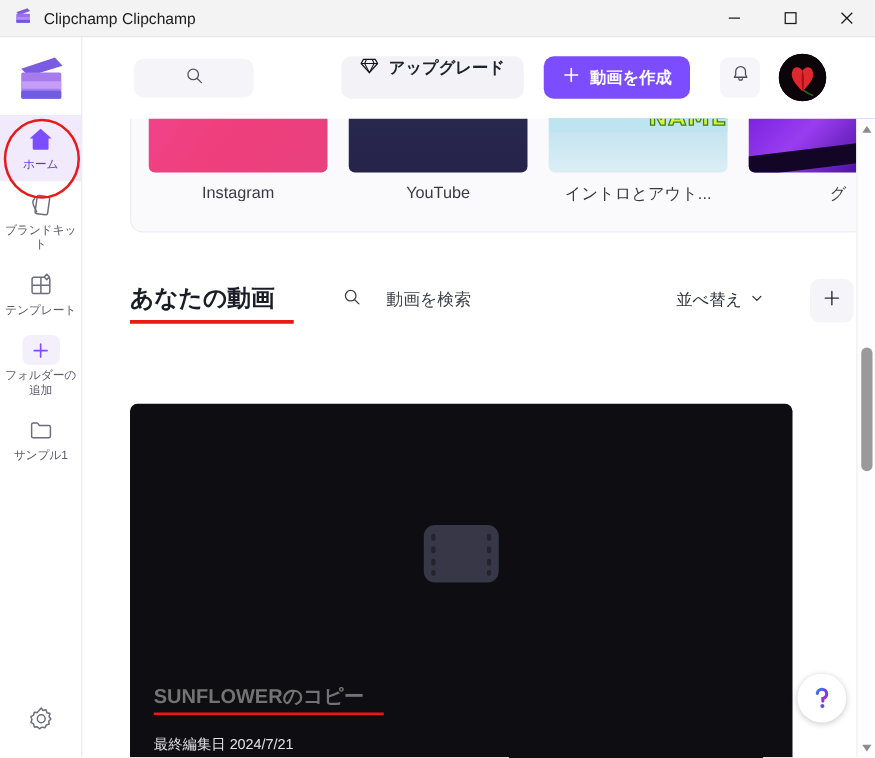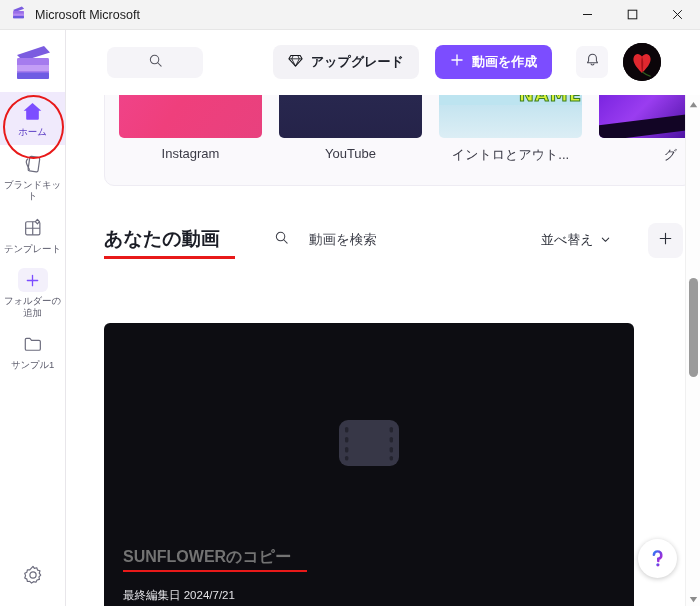--- a/index.html
+++ b/index.html
@@ -126,21 +126,21 @@
     border-radius: 8px;
     background: #f5f4f8;
     display: flex; align-items: center; justify-content: center;
   }
   .upgrade-btn {
     position: absolute;
     left: 207px; top: 15px;
     height: 34px;
     border-radius: 8px;
     background: #f3f2f6;
-    display: flex; align-items: center;
+    display: flex; 
     gap: 8px;
     padding: 0 15px;
     box-sizing: border-box;
   }
   .upgrade-label {
     font-size: 13px;
     color: #20232c;
     font-weight: 600;
     white-space: nowrap;
   }
@@ -405,21 +405,21 @@
   <div class="titlebar">
     <div class="titlebar-left">
       <span>
         <svg width="15" height="15" viewBox="0 0 16 16">
           <path d="M2.2 5.2 L11.6 1.6 L14 4.1 L4.6 7.4 Z" fill="#7b5ce0"></path>
           <rect x="2.2" y="6.4" width="11.6" height="7.6" rx="0.6" fill="#9a6fe8"></rect>
           <rect x="2.2" y="9.2" width="11.6" height="2.2" fill="#b68bf2"></rect>
           <rect x="2.2" y="11.7" width="11.6" height="2.3" rx="0.5" fill="#6a5ae0"></rect>
         </svg>
       </span>
-      <span class="title-text">Microsoft Microsoft</span>
+      <span class="title-text">Clipchamp Clipchamp</span>
     </div>
     <div class="win-controls">
       <div class="win-btn">
         <svg width="11" height="11" viewBox="0 0 11 11">
             <path d="M1 5.5 H10" stroke="#1b1b1b" stroke-width="1"></path>
           </svg>
       </div>
       <div class="win-btn">
         <svg width="11" height="11" viewBox="0 0 11 11">
             <rect x="1.2" y="1.2" width="8.6" height="8.6" fill="none" stroke="#1b1b1b" stroke-width="1"></rect>

